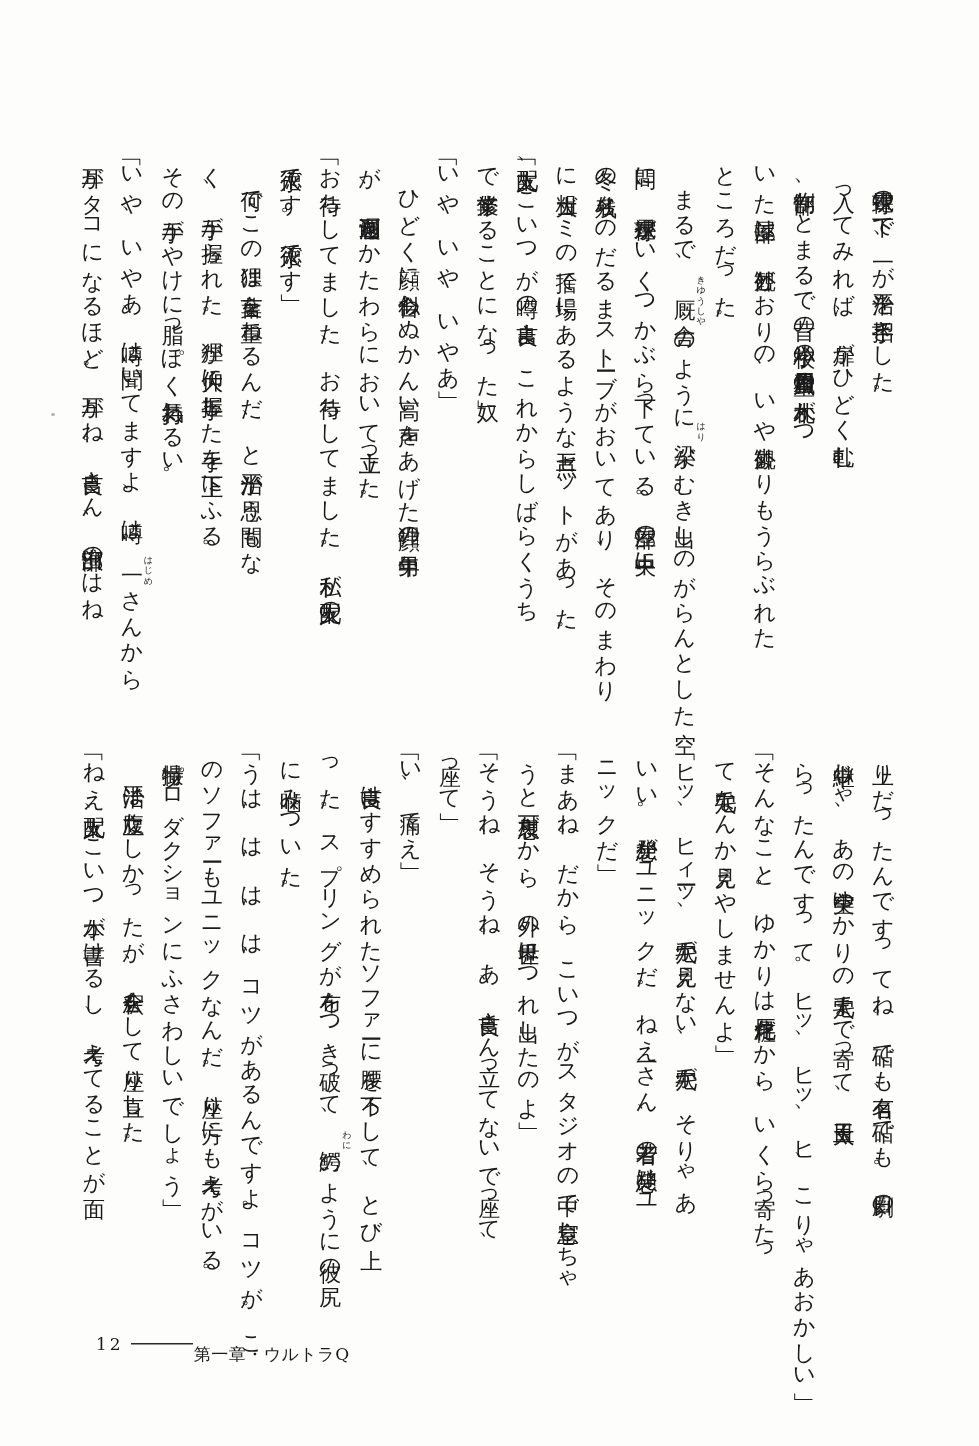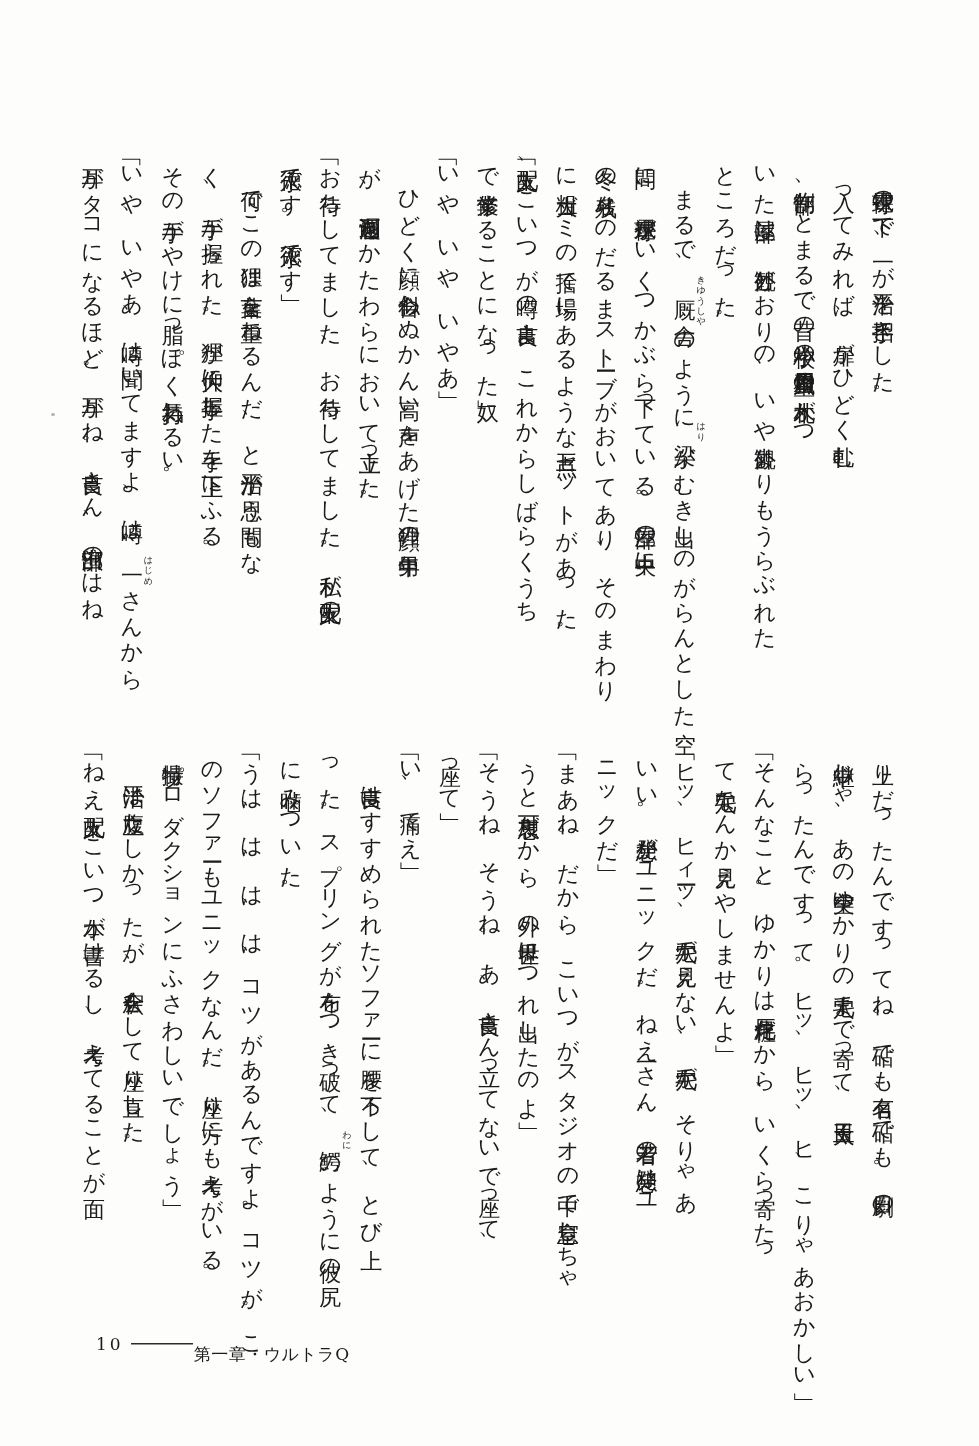--- a/index.html
+++ b/index.html
@@ -126,16 +126,16 @@
     <div class="line">「うは、は、は、は、コツがあるんですよ。コツが。こ</div>
     <div class="line">のソファーもユニックなんだ。座り方にも考えがいる。</div>
     <div class="line">特撮プロダクションにふさわしいでしょう」</div>
     <div class="line indent">平治は腹立たしかったが、会釈をして座り直した。</div>
     <div class="line">「ねえ支配人、こいつ本が書けるし、考えてることが面</div>
   </div>
 
 <div class="speck"></div>
 
 <div class="footer">
-  <span class="page-number">10</span>
+  <span class="page-number">12</span>
   <span class="footer-dash">――</span>
   <span class="chapter-title">第一章・ウルトラQ</span>
 </div>
 
 </body></html>

